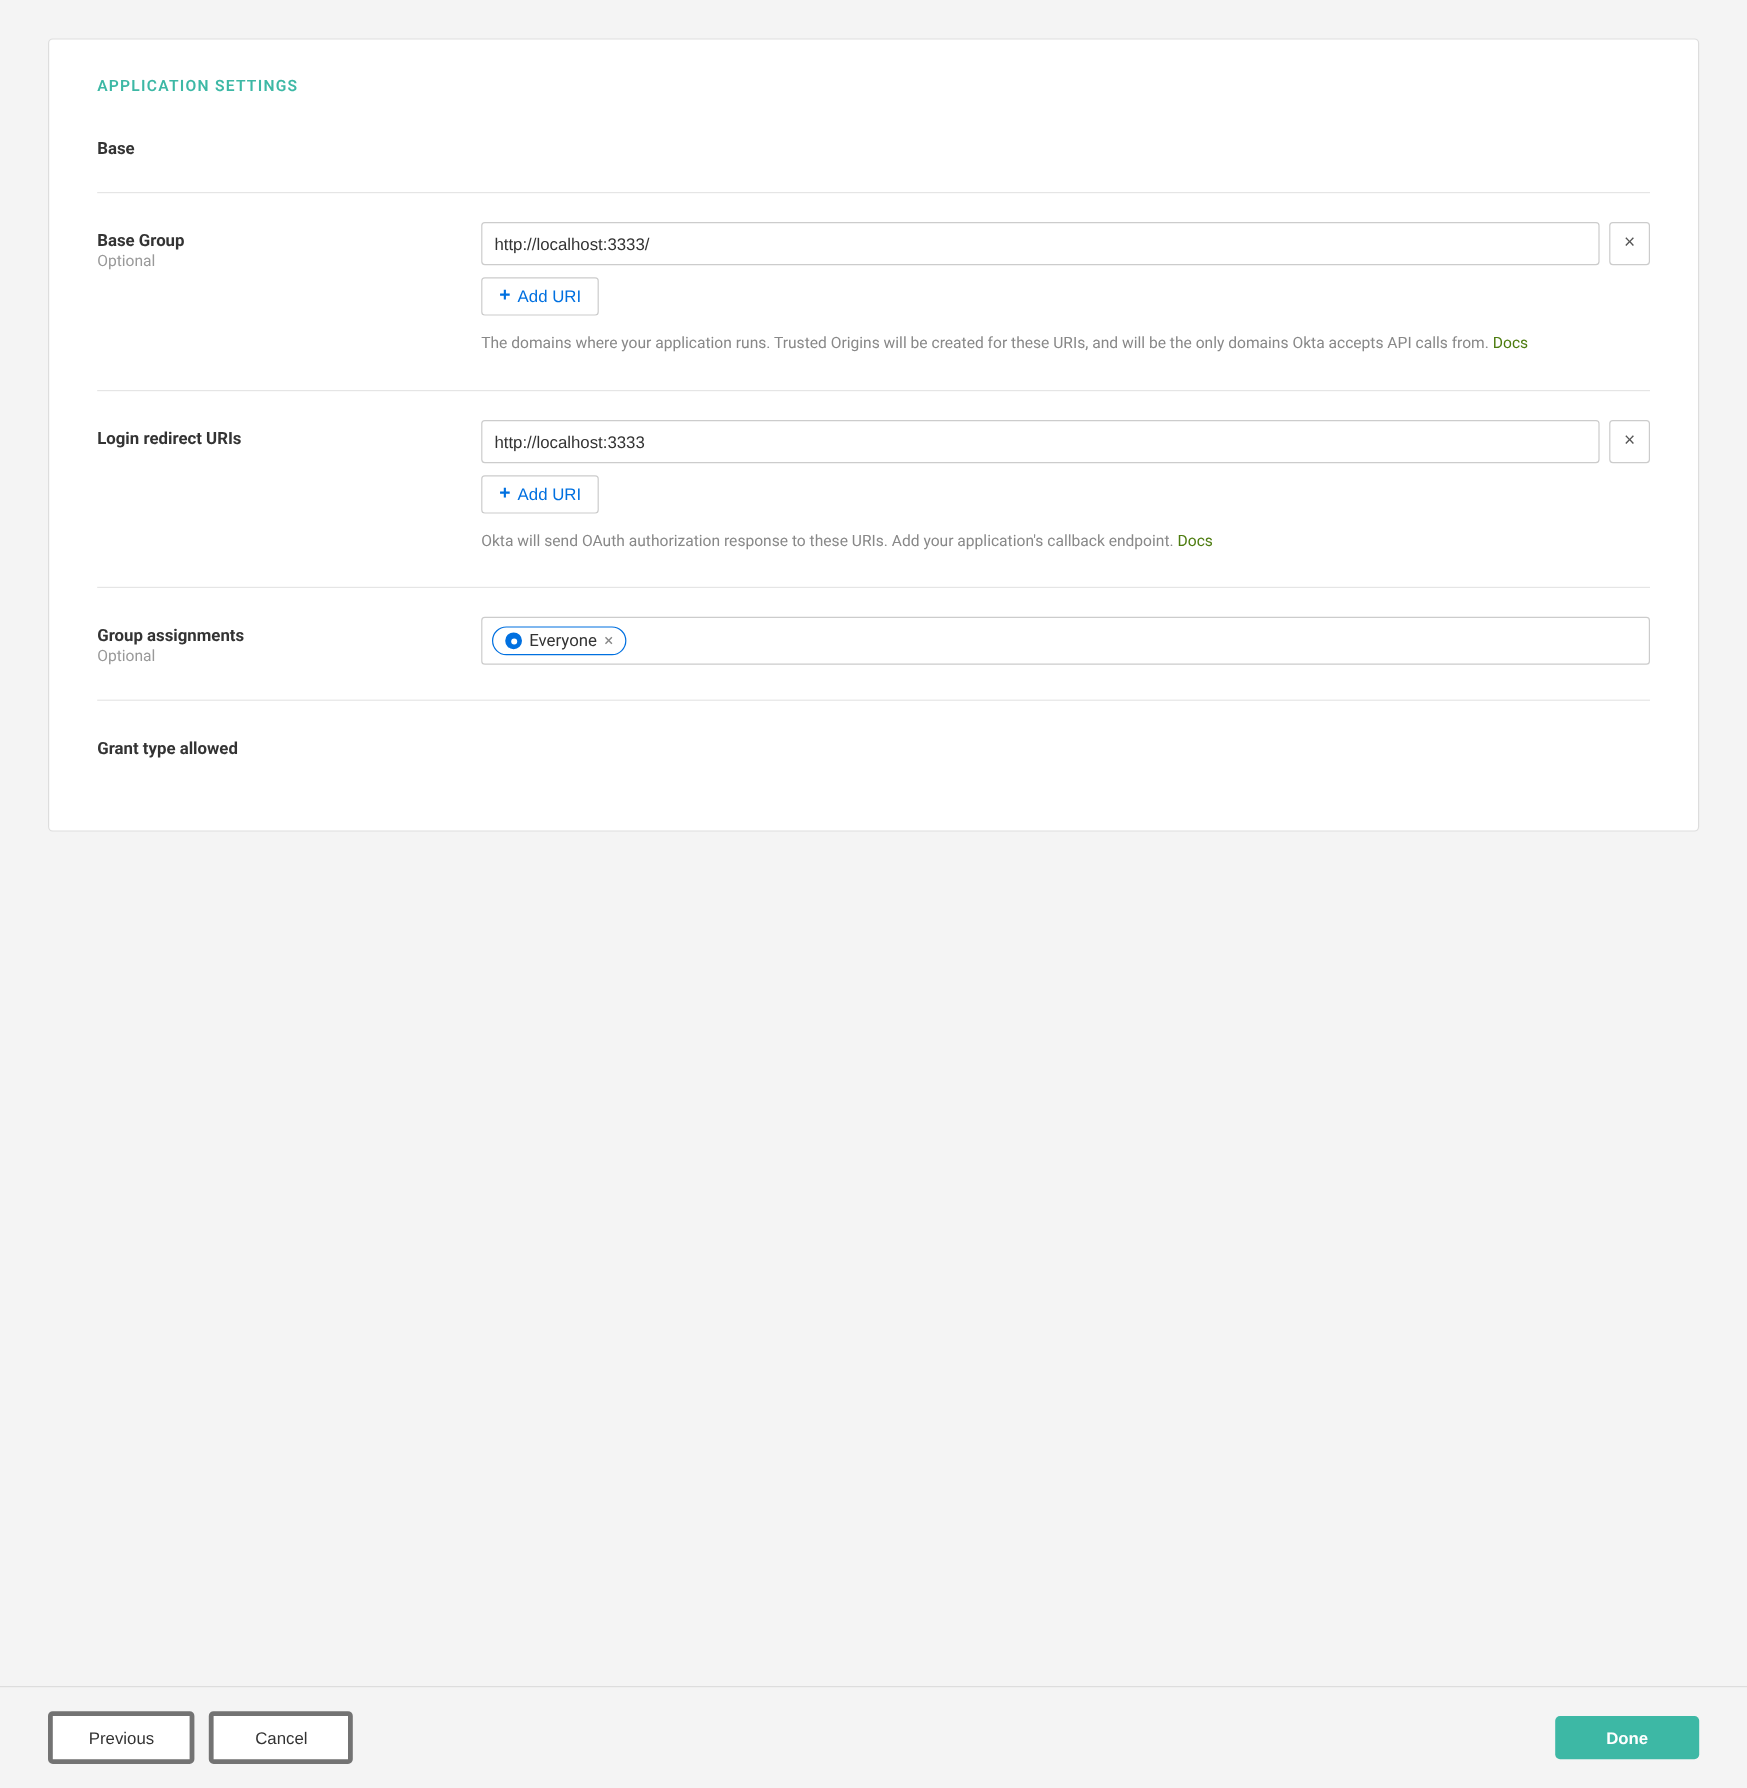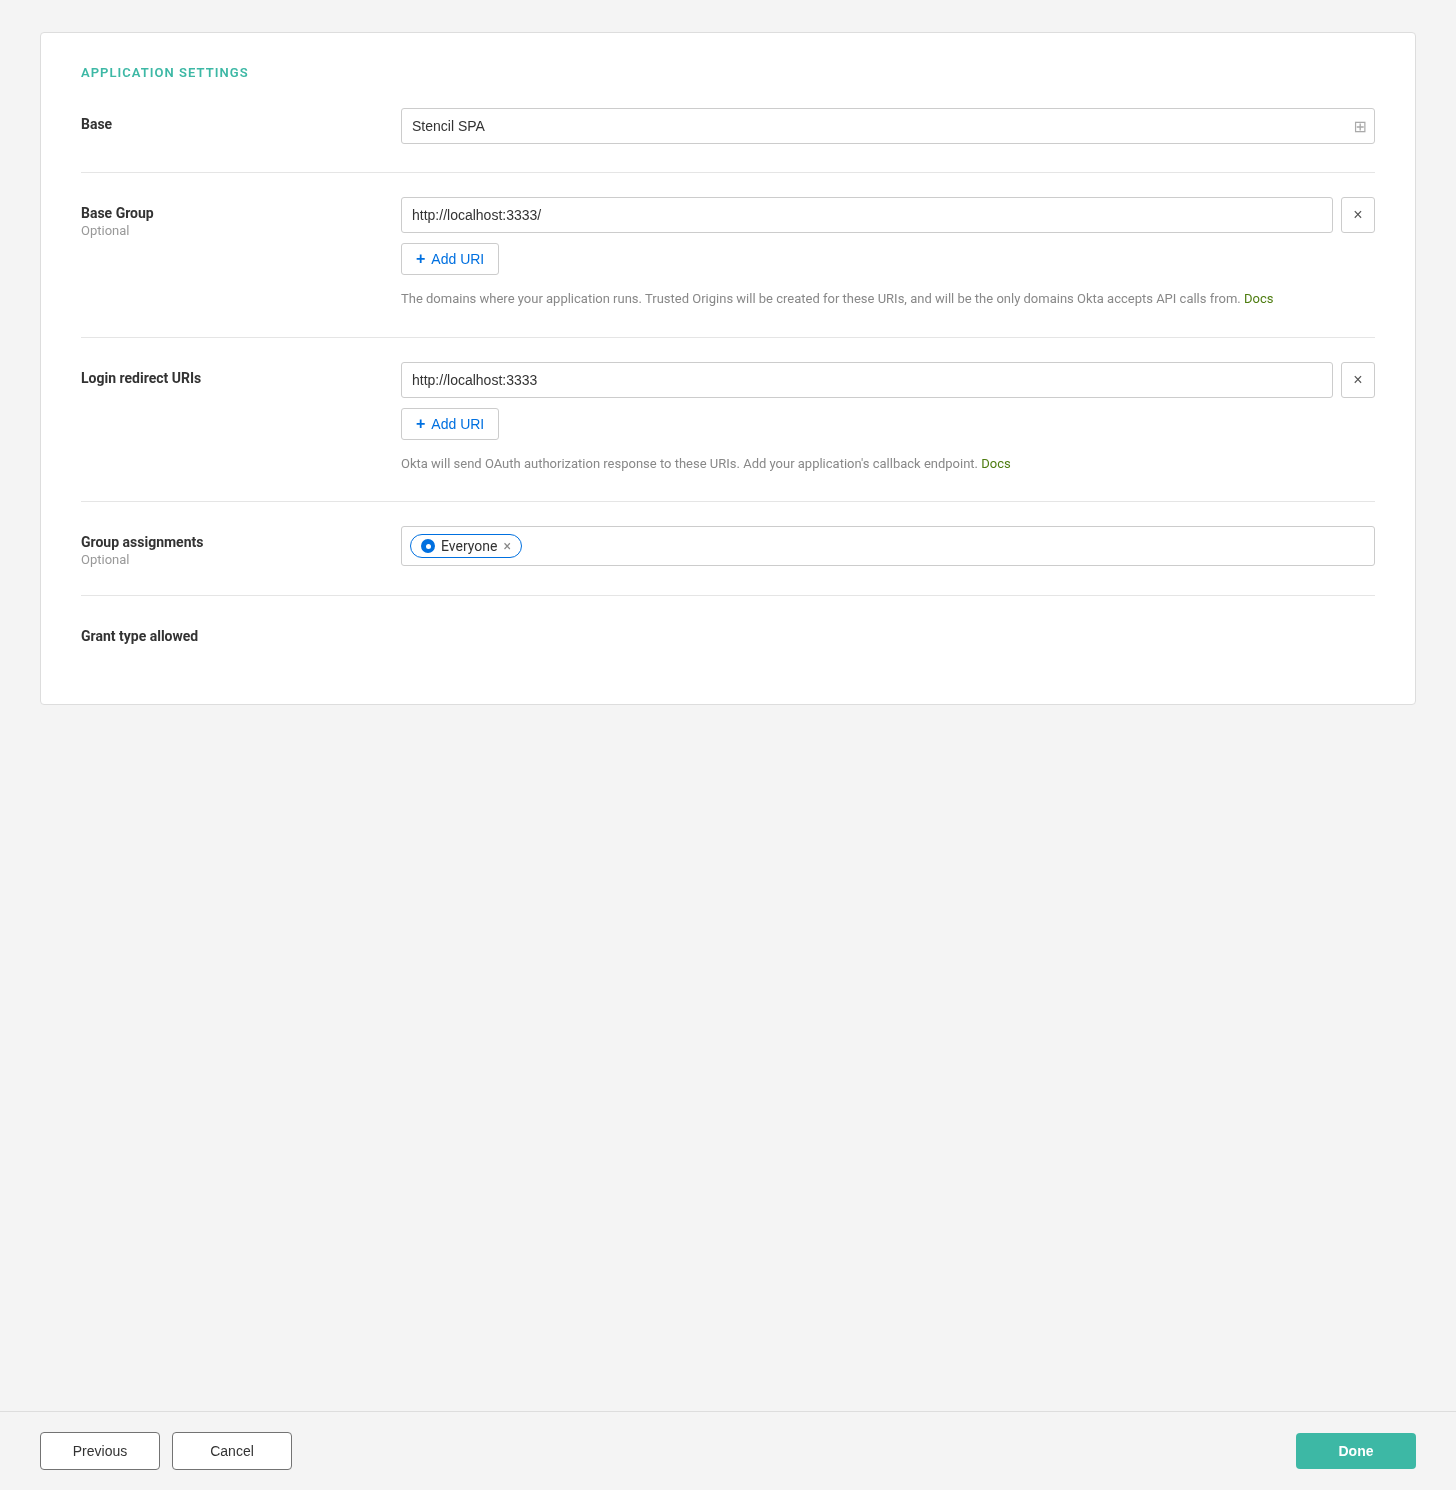--- a/index.html
+++ b/index.html
@@ -209,21 +209,21 @@
       display: flex;
       align-items: center;
       justify-content: space-between;
     }
     .footer-left {
       display: flex;
       gap: 12px;
     }
     .btn-outline {
       padding: 10px 30px;
-      border: 1px solid #737373;
+      border: 4px solid #737373;
       border-radius: 4px;
       background: #fff;
       font-size: 14px;
       color: #333;
       cursor: pointer;
       min-width: 120px;
     }
     .btn-primary {
       padding: 10px 40px;
       border: none;
@@ -244,26 +244,20 @@
 </head>
 <body>
 
 <div class="main-content">
   <div class="card">
     <div class="section-title">APPLICATION SETTINGS</div>
 
     <div class="form-row">
       <div class="form-label-col">
         <div class="form-label">Base</div>
-      </div>
-      <div class="form-control-col">
-        <div class="name-input-wrapper">
-          <input type="text" class="text-input" value="Stencil SPA" style="">
-          <span class="input-icon">⊞</span>
-        </div>
       </div>
     </div>
 
     <hr class="divider">
 
     <div class="form-row">
       <div class="form-label-col">
         <div class="form-label">Base Group</div>
         <div class="form-label-sub">Optional</div>
       </div>

